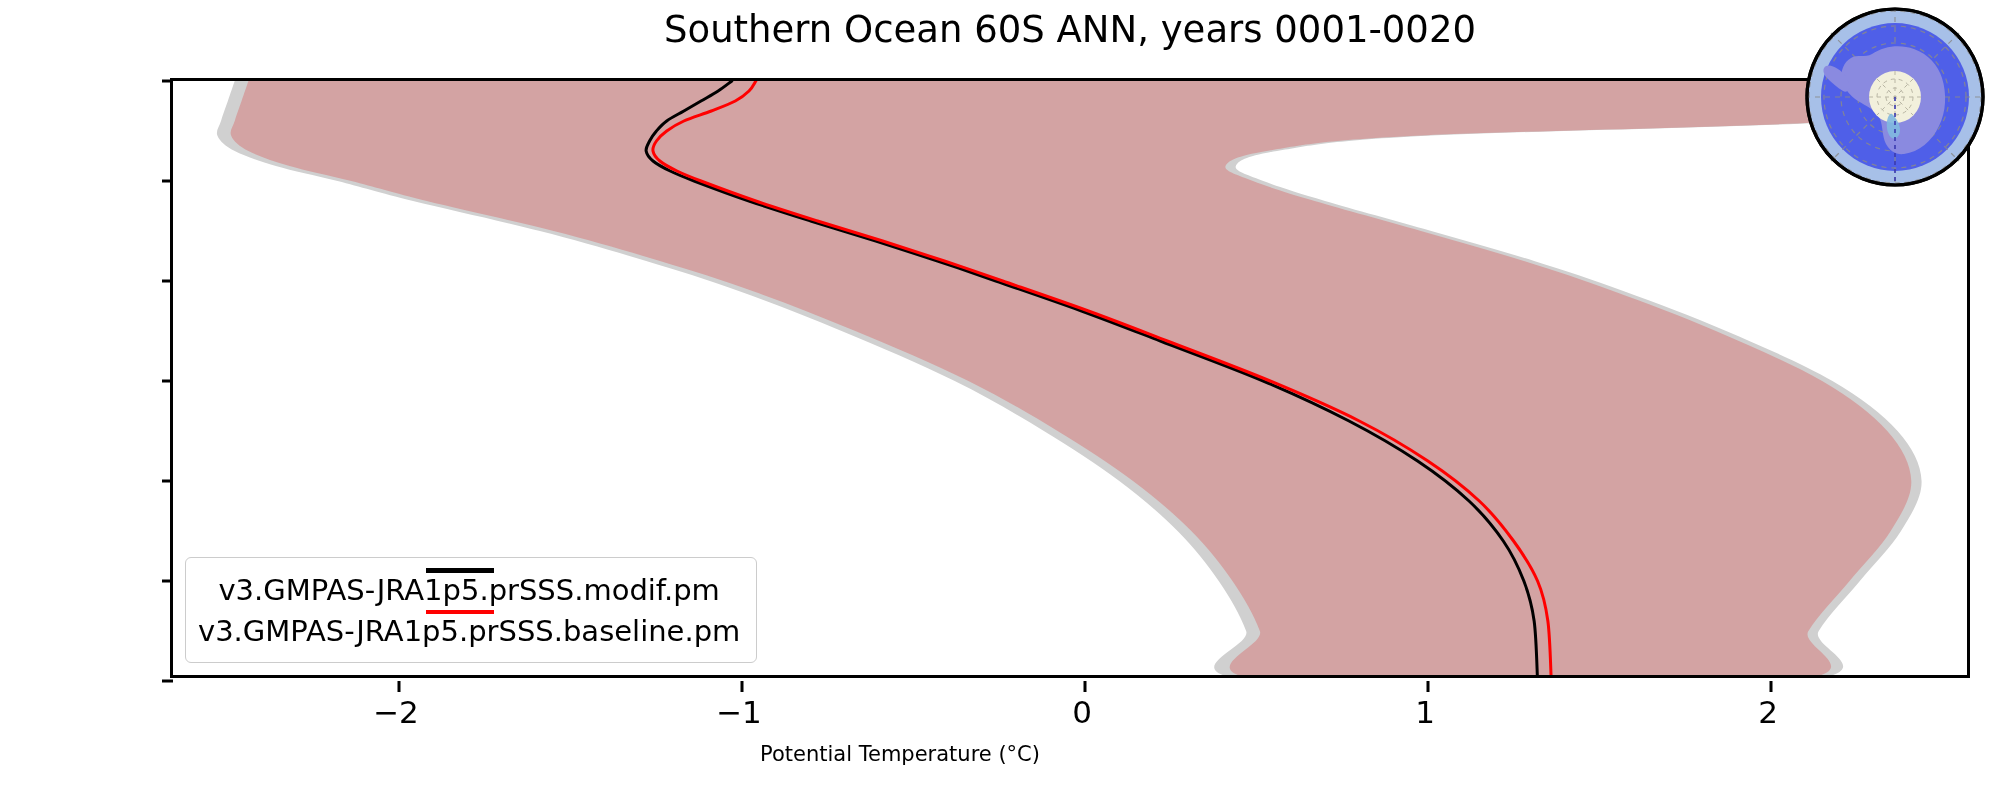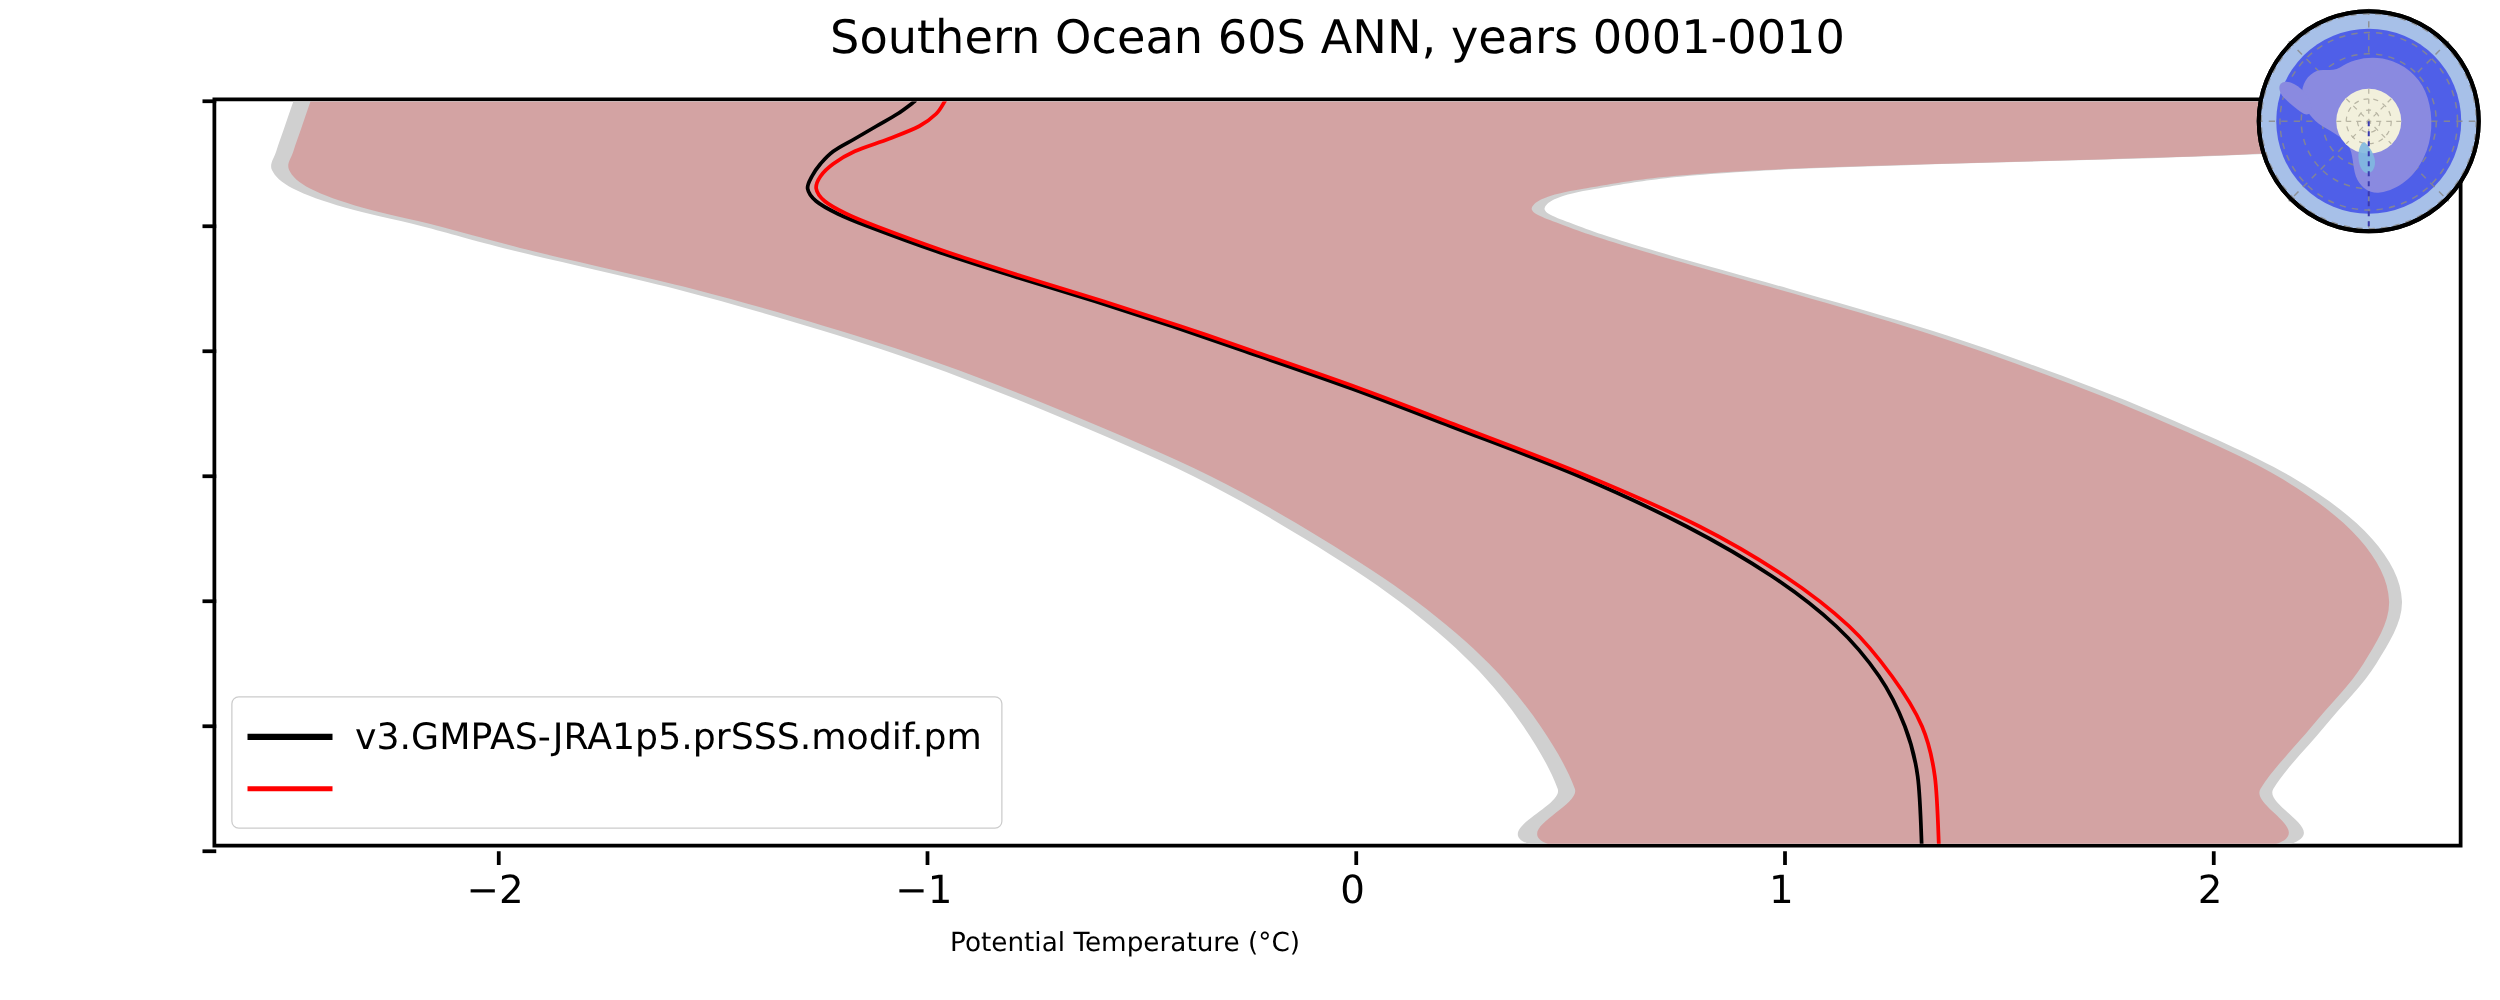--- a/index.html
+++ b/index.html
@@ -22,33 +22,33 @@
          font-size:31px;color:#000;white-space:nowrap;}
   .xtickmark{position:absolute;top:600px;width:3px;height:11px;background:#000;
              transform:translateX(-50%);}
   #xlabel{position:absolute;left:900px;top:742px;font-size:21px;color:#000;
           transform:translateX(-50%);white-space:nowrap;}
 
   
   #legend{position:absolute;left:12px;top:476px;background:#ffffff;
           border:1.6px solid #cccccc;border-radius:6px;padding:10px 16px 10px 12px;
           box-sizing:border-box;}
-  .legend-row{display:flex;align-items:center;height:42px;}
+  .legend-row{display:flex;align-items:center;height:42px;flex-direction:column;}
   .legend-swatch{width:68px;height:0;border-top-style:solid;margin-right:18px;}
   .legend-text{font-size:29px;color:#000;white-space:nowrap;}
 
   
   #inset{position:absolute;left:1800px;top:2px;width:190px;height:190px;}
 </style>
 </head>
 <body>
 
 <div id="figure">
 
-  <div id="title">Southern Ocean 60S ANN, years 0001-0010</div>
+  <div id="title">Southern Ocean 60S ANN, years 0001-0020</div>
 
   <div>
     
     
     
     
     
     
     
     
@@ -79,20 +79,21 @@
       </svg>
     </div>
 
     <div id="legend">
       <div class="legend-row">
         <span class="legend-swatch" style="border-top-width:5px;border-top-color:#000000;"></span>
         <span class="legend-text">v3.GMPAS-JRA1p5.prSSS.modif.pm</span>
       </div>
       <div class="legend-row">
         <span class="legend-swatch" style="border-top-width:4px;border-top-color:#ff0000;"></span>
+        <span class="legend-text">v3.GMPAS-JRA1p5.prSSS.baseline.pm</span>
       </div>
     </div>
 
   </div>
 
   <div>
     <div class="xtick" style="left:396px;">−2</div>
     <div class="xtick" style="left:739px;">−1</div>
     <div class="xtick" style="left:1082px;">0</div>
     <div class="xtick" style="left:1425px;">1</div>

